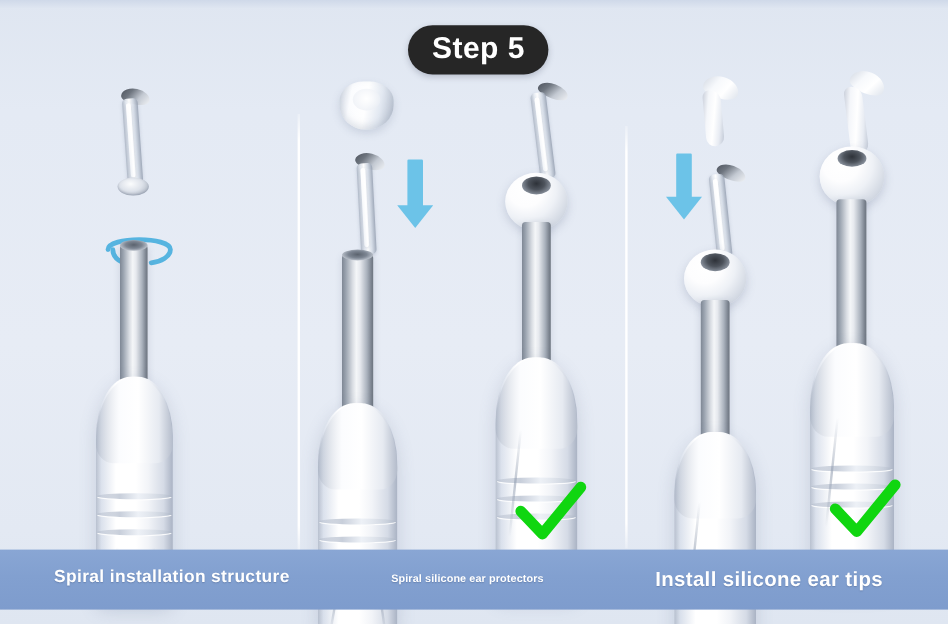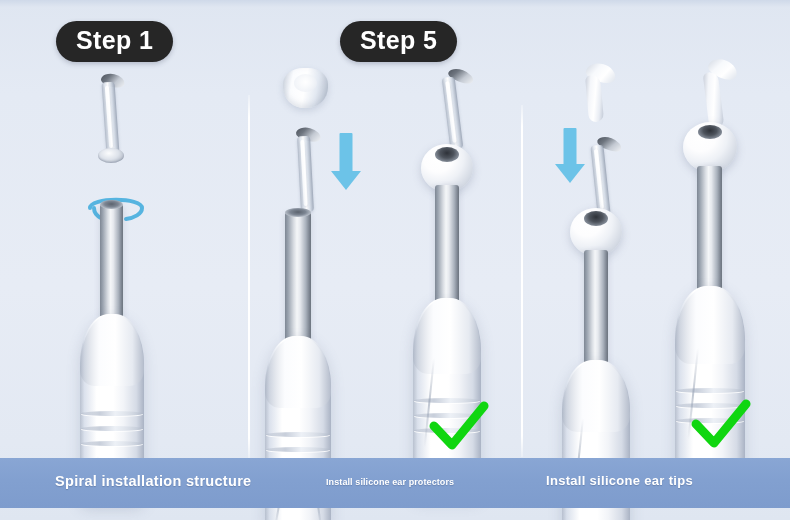--- a/index.html
+++ b/index.html
@@ -175,31 +175,30 @@
   .caption-bar{
     position:absolute;left:0;width:790px;
     background:linear-gradient(180deg,#89a6d4 0%,#82a0d0 45%,#7e9ccd 100%);
   }
   .caption{
     position:absolute;color:#ffffff;font-weight:bold;white-space:nowrap;
     text-shadow:0 1px 1px rgba(60,80,120,.35);
   }
   .cap-1{font-size:14.5px;letter-spacing:.3px;}
   .cap-2{font-size:9px;letter-spacing:.1px;font-weight:bold;}
-  .cap-3{font-size:13px;letter-spacing:.3px;}
+  .cap-3{font-size:17px;letter-spacing:.3px;}
 </style>
 </head>
 <body>
 
 <div id="stage">
 
   <div class="divider" style="left:248px;top:95px;height:365px;"></div>
   <div class="divider" style="left:521px;top:105px;height:352px;"></div>
 
-  <div class="badge" style="left:56px;top:21px;">Step 1</div>
 
   <div class="scoop" style="left:92px;top:74px;width:40px;height:90px;">
     <div class="scoop-head" style="left:9px;top:0px;width:24px;height:13px;transform:rotate(12deg);"></div>
     <div class="scoop-stem" style="left:12px;top:8px;width:13px;height:72px;transform:rotate(-4deg);"></div>
     <div class="scoop-stem" style="left:15px;top:12px;width:4px;height:62px;background:linear-gradient(180deg,rgba(255,255,255,.95),rgba(255,255,255,.35));transform:rotate(-4deg);"></div>
     <div class="scoop-collar" style="left:6px;top:74px;width:26px;height:15px;"></div>
   </div>
 
   <div class="rotate-arrow" style="left:80px;top:190px;width:72px;height:40px;">
     <svg width="72" height="40" viewBox="0 0 72 40">
@@ -328,17 +327,17 @@
   </div>
 
   <div class="check" style="left:690px;top:398px;width:62px;height:52px;">
     <svg width="62" height="52" viewBox="0 0 62 52">
       <path d="M6 26 L24 45 L56 6" fill="none" stroke="#10d610" stroke-width="9" stroke-linecap="round" stroke-linejoin="round"></path>
     </svg>
   </div>
 
   <div class="caption-bar" style="top:458px;height:50px;"></div>
 
-  <div class="caption cap-1" style="left:55px;top:473px;">Spiral installation structure</div>
-  <div class="caption cap-2" style="left:326px;top:477px;">Install silicone ear protectors</div>
+  <div class="caption cap-1" style="left:45px;top:473px;">Spiral installation structure</div>
+  <div class="caption cap-2" style="left:326px;top:477px;">Spiral silicone ear protectors</div>
   <div class="caption cap-3" style="left:546px;top:473px;">Install silicone ear tips</div>
 
 </div>
 
 </body></html>

